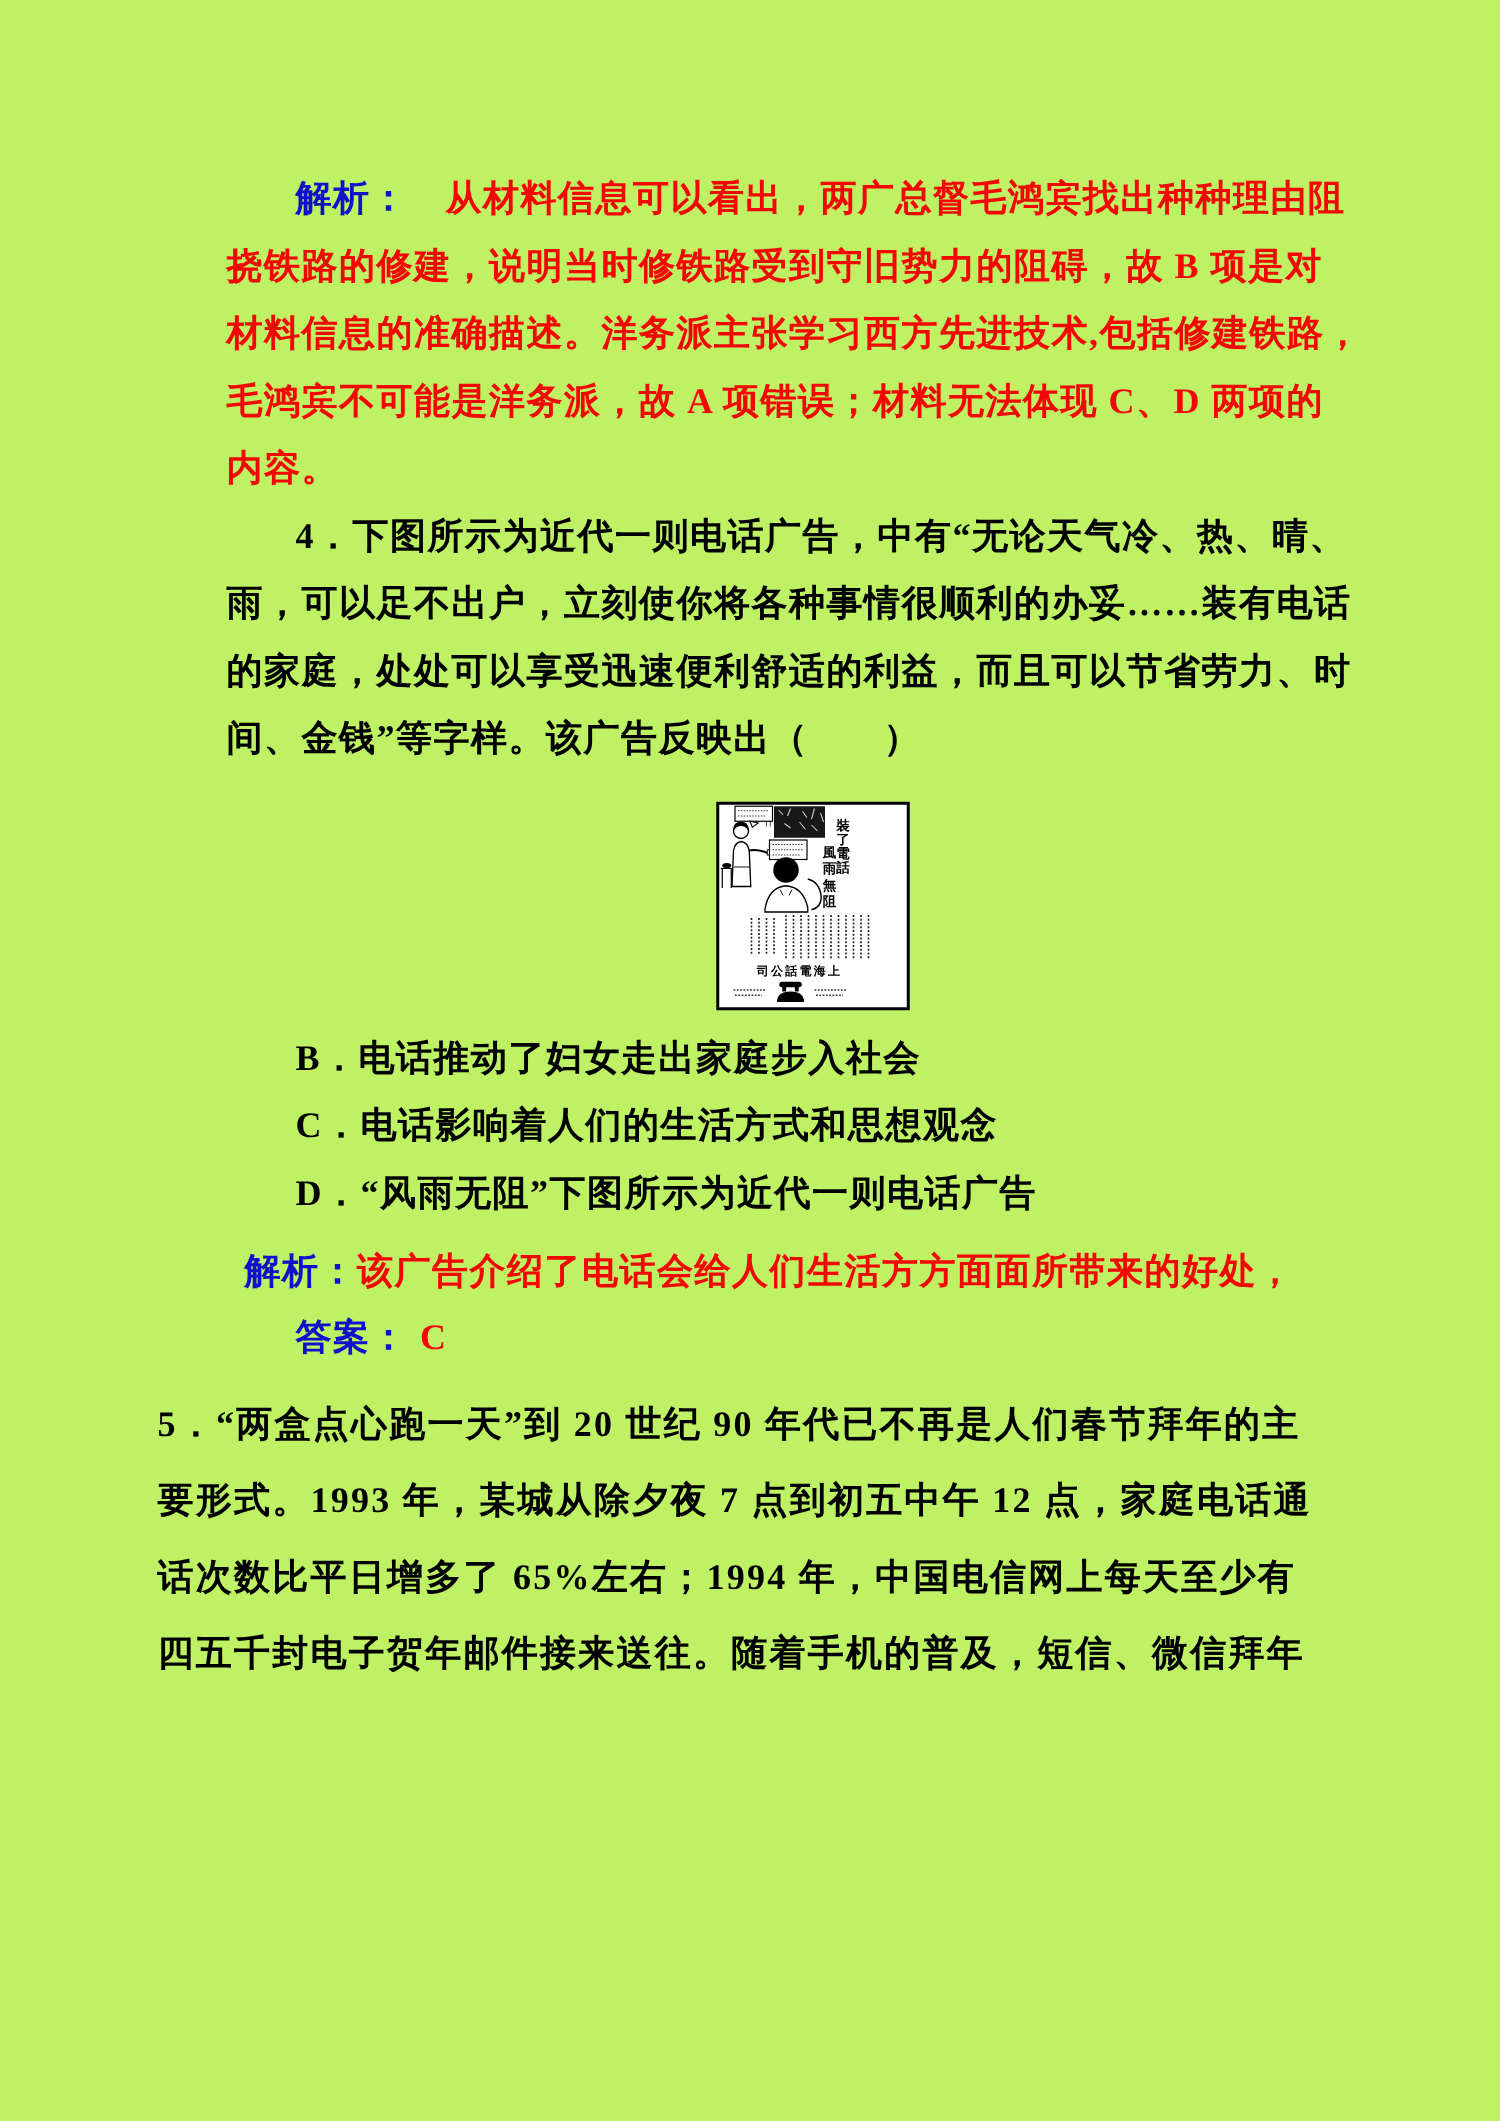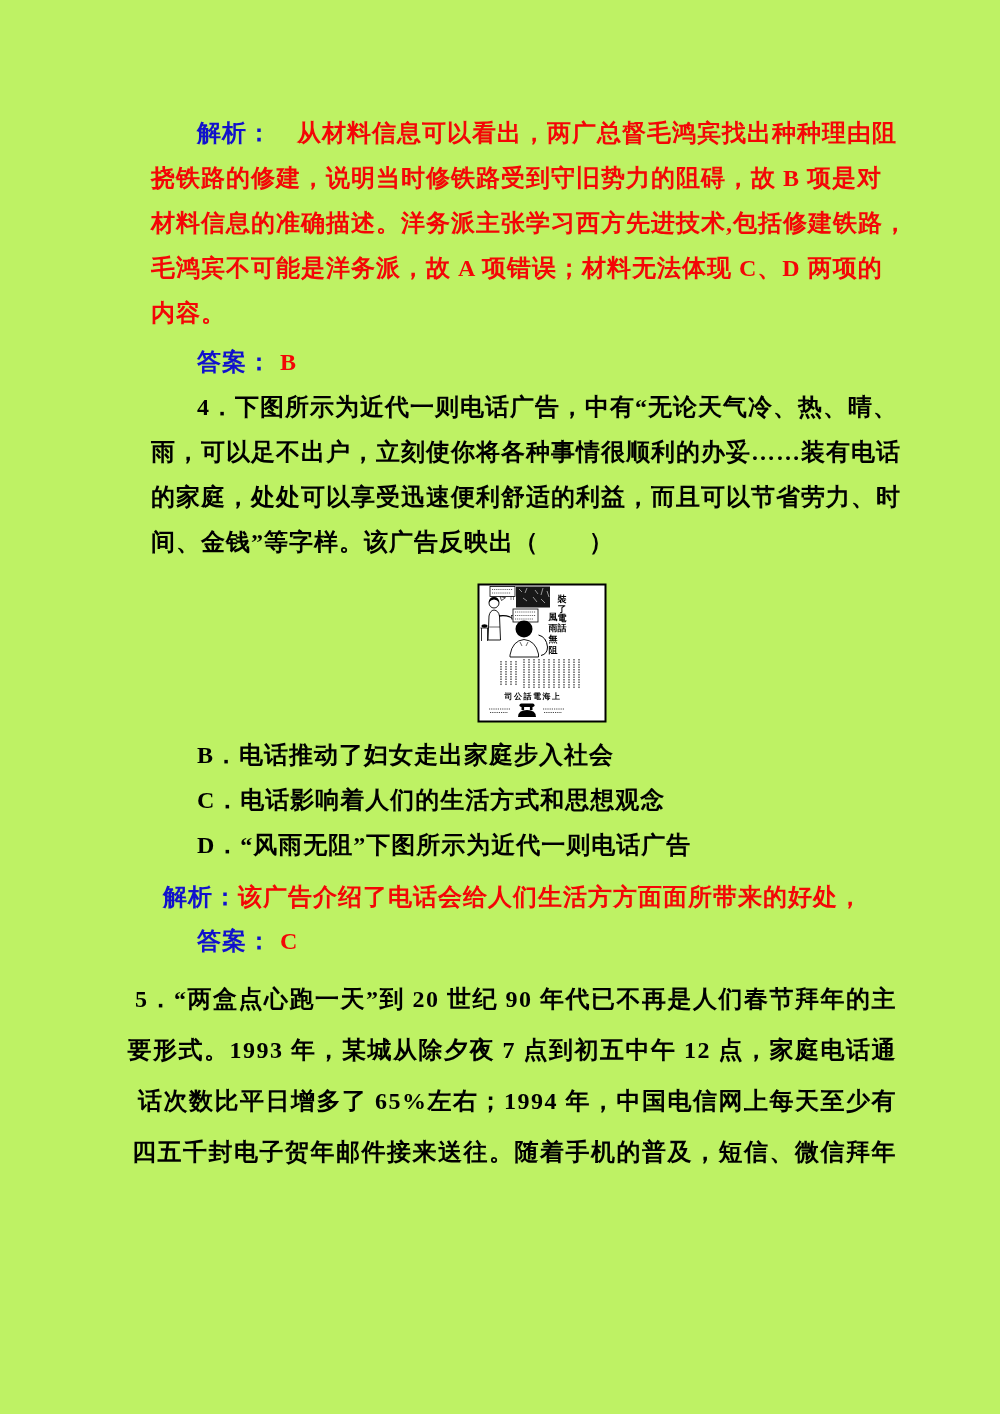--- a/index.html
+++ b/index.html
@@ -17,41 +17,38 @@
   .small-indent{text-indent:12px;}
   .red-txt{color:#f40606;}
   .label-blue{color:#1111cc;}
   .answer-letter{color:#f40606;padding-left:8px;}
   .answer-row{margin-top:4px;}
   .ad-figure{margin:18px 0 0 326px;width:130px;height:140px;}
   .options{margin-top:10px;}
   .sec-a4{margin-top:7px;}
   .sec-a4 .line{height:44px;line-height:44px;}
   .sec-q5{margin-top:10px;margin-left:-46px;width:792px;}
-  .sec-q5 .line{height:51px;line-height:51px;letter-spacing:1.5px;text-align:right;}
+  .sec-q5 .line{height:51px;line-height:51px;letter-spacing:1.5px;}
 </style>
 </head>
 <body>
 
 <div class="page">
   <div class="content">
 
     <section>
       <div class="line indent">
         <span class="label-blue">解析：</span><span class="red-txt">　从材料信息可以看出，两广总督毛鸿宾找出种种理由阻</span>
       </div>
       <div class="line red-txt">挠铁路的修建，说明当时修铁路受到守旧势力的阻碍，故 B 项是对</div>
       <div class="line red-txt">材料信息的准确描述。洋务派主张学习西方先进技术,包括修建铁路，</div>
       <div class="line red-txt">毛鸿宾不可能是洋务派，故 A 项错误；材料无法体现 C、D 两项的</div>
       <div class="line red-txt">内容。</div>
     </section>
 
-    <div class="line indent answer-row">
-      <span class="label-blue">答案：</span><span class="answer-letter">B</span>
-    </div>
 
     <section>
       <div class="line indent">4．下图所示为近代一则电话广告，中有“无论天气冷、热、晴、</div>
       <div class="line">雨，可以足不出户，立刻使你将各种事情很顺利的办妥……装有电话</div>
       <div class="line">的家庭，处处可以享受迅速便利舒适的利益，而且可以节省劳力、时</div>
       <div class="line">间、金钱”等字样。该广告反映出（　　）</div>
     </section>
 
     <figure class="ad-figure" style="margin:18px 0 0 326px;">
       <svg width="130" height="140" viewBox="0 0 130 140" xmlns="http://www.w3.org/2000/svg">

